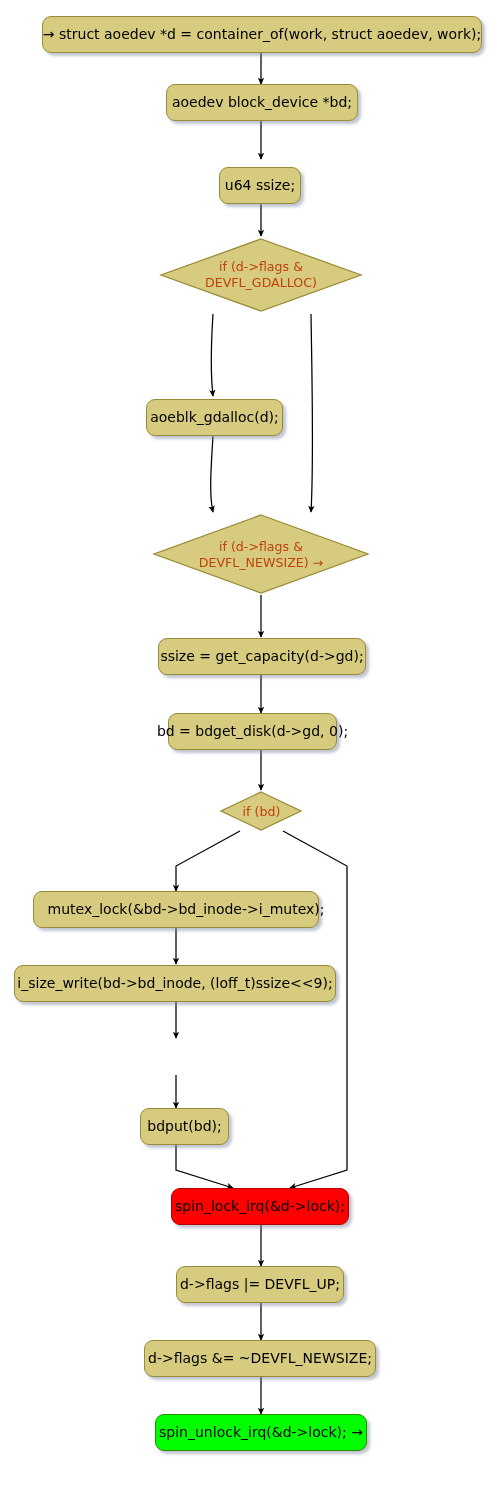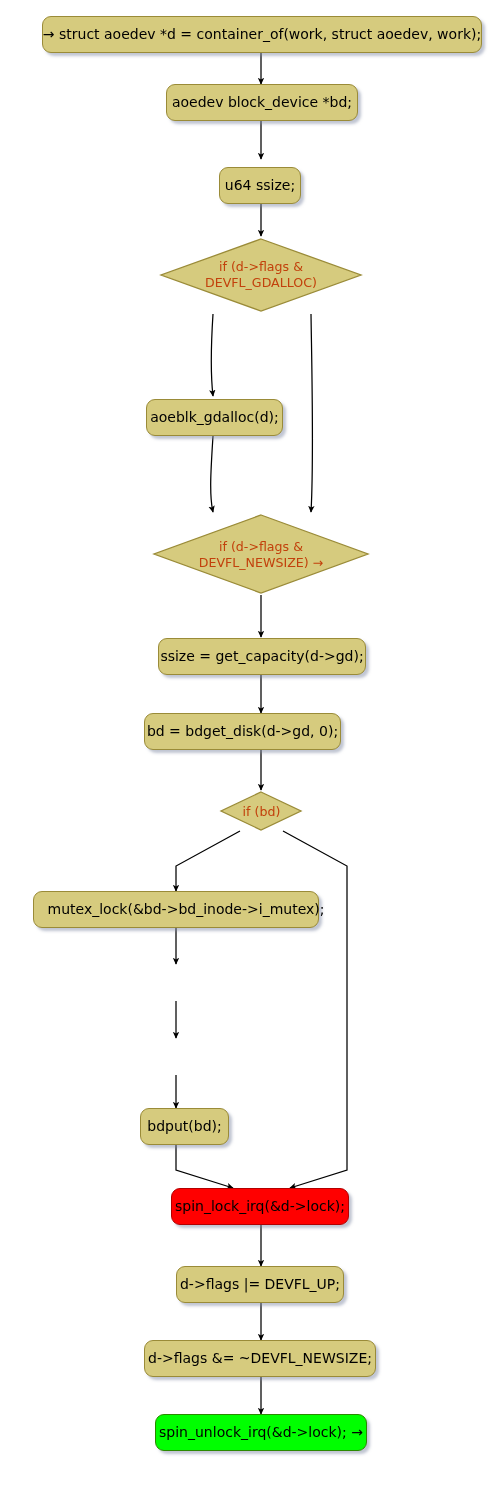--- a/index.html
+++ b/index.html
@@ -158,35 +158,38 @@
       <polygon points="110,3 217,42 110,81 3,42" fill="#D6CB7E" stroke="#9A8B38" stroke-width="1.3"></polygon>
     </svg>
     <div class="diamond-label">if (d-&gt;flags &amp;
 DEVFL_NEWSIZE) →</div>
   </div>
 
   <div class="node activity" style="left:158px; top:638px; width:208px; height:37px;">
     <span>ssize = get_capacity(d-&gt;gd);</span>
   </div>
 
-  <div class="node activity" style="left:144px; top:713px; width:197px; height:37px;">
+  <div class="node activity" style="left:168px; top:713px; width:169px; height:37px;">
     <span>bd = bdget_disk(d-&gt;gd, 0);</span>
   </div>
 
   <div class="diamond-wrap" style="left:219px; top:790px; width:85px; height:44px;">
     <svg width="85" height="44" xmlns="http://www.w3.org/2000/svg">
       <polygon points="42,2 82,21 42,40 2,21" fill="#D6CB7E" stroke="#9A8B38" stroke-width="1.3"></polygon>
     </svg>
     <div class="diamond-label">if (bd)</div>
   </div>
 
   <div class="node activity" style="left:33px; top:891px; width:286px; height:37px;padding-left:20px;">
     <span>mutex_lock(&amp;bd-&gt;bd_inode-&gt;i_mutex);</span>
   </div>
 
+  <div class="node activity" style="left:14px; top:965px; width:322px; height:37px;">
+    <span>i_size_write(bd-&gt;bd_inode, (loff_t)ssize&lt;&lt;9);</span>
+  </div>
 
 
   <div class="node activity" style="left:132px; top:1108px; width:89px; height:37px;margin-left:8px;">
     <span>bdput(bd);</span>
   </div>
 
   <div class="node activity red" style="left:171px; top:1188px; width:178px; height:37px;">
     <span>spin_lock_irq(&amp;d-&gt;lock);</span>
   </div>
 

